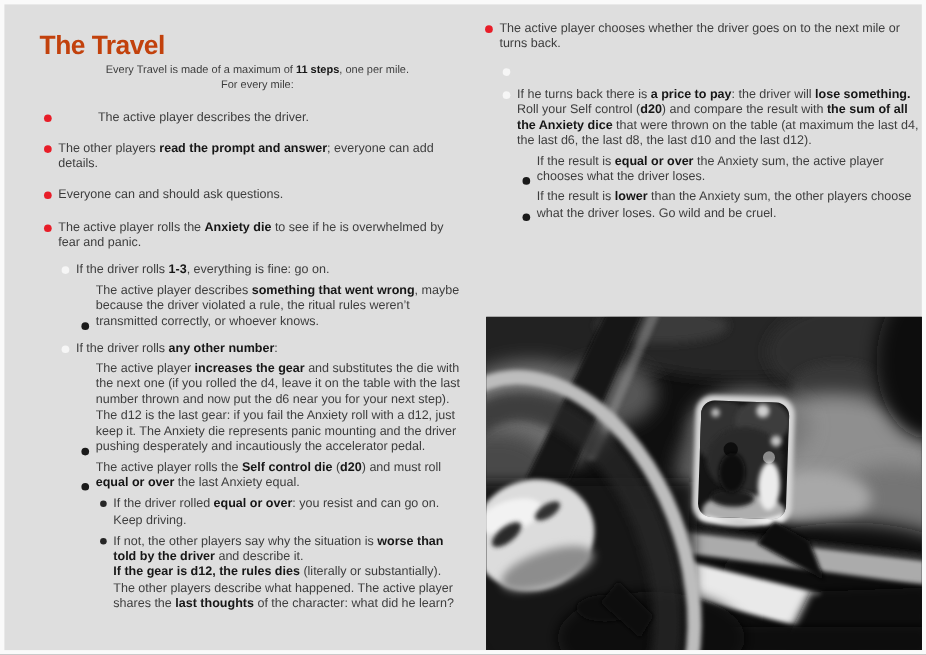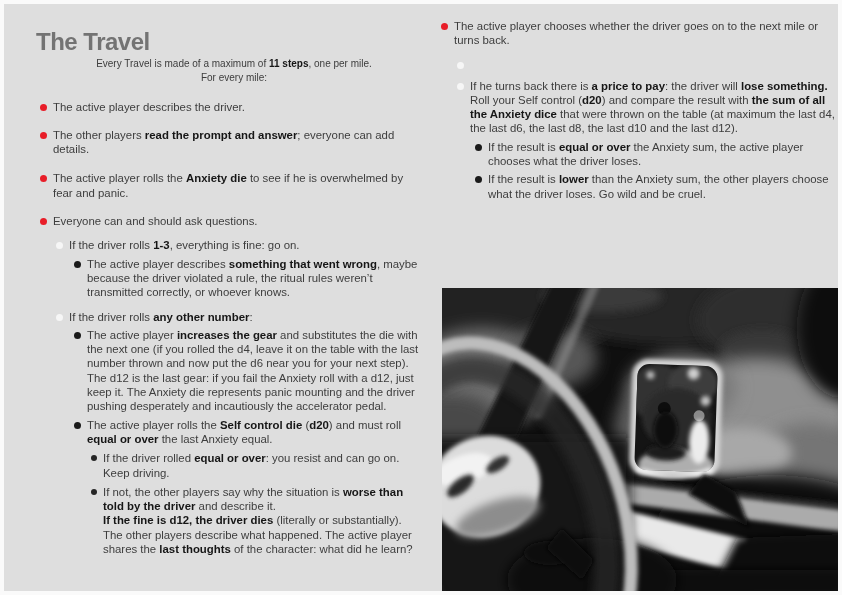--- a/index.html
+++ b/index.html
@@ -14,38 +14,38 @@
     color:#3d3d3d;
     overflow:hidden;
   }
   .col{position:absolute;top:0;}
   .col-left{left:32px;width:384px;}
   .col-right{left:433px;width:400px;}
   h1.title{
     margin:26px 0 3px 0;
     font-size:24px;line-height:24px;
     letter-spacing:-0.5px;
-    color:#737373;font-weight:700;
+    color:#c2410c;font-weight:700;
   }
   .intro{font-size:10px;line-height:14.3px;margin:0 0 14px 12px;text-align:center;}
   b{font-weight:700;color:#161616;}
   .list{margin-top:2px;}
   .li{display:flex;align-items:flex-start;margin-top:14px;}
   .li .txt{font-size:11.4px;line-height:14.3px;}
   .dot{flex:none;width:7px;height:7px;border-radius:50%;margin:4px 6px 0 0;}
   .dot.red{background:#e81d28;}
   .dot.white{background:#f6f6f6;}
   .dot.black{background:#1a1a1a;}
   .dot.dark{background:#262626;width:6px;height:6px;margin-top:4px;}
   .li.lv1{padding-left:4px;}
   .li.lv2{padding-left:20px;margin-top:10px;}
-  .li.lv3{padding-left:38px;margin-top:4px;}
+  .li.lv3{padding-left:38px;margin-top:4px;align-items:flex-end;}
   .li.lv4{padding-left:55px;margin-top:5px;}
   .li.gap{margin-top:15px;}
-  .li.first{margin-top:0;}
+  .li.first{margin-top:0;gap:36px;}
   .photo{
     position:absolute;left:438px;top:284px;width:400px;height:305px;
     overflow:hidden;background:#101010;
   }
   .photo svg{display:block;width:100%;height:100%;}
 </style>
 </head>
 <body>
 
 <div class="page">
@@ -55,27 +55,27 @@
     <p class="intro"><span>Every Travel is made of a maximum of </span><b>11 steps</b><span>, one per mile.</span><br><span>For every mile:</span></p>
     <div class="list">
         <div class="li lv1 first">
           <span class="dot red"></span>
           <div class="txt"><span>The active player describes the driver.</span></div>
         </div>
         <div class="li lv1">
           <span class="dot red"></span>
           <div class="txt"><span>The other players </span><b>read the prompt and answer</b><span>; everyone can add details.</span></div>
         </div>
+        <div class="li lv1">
+          <span class="dot red"></span>
+          <div class="txt"><span>Everyone can and should ask questions.</span></div>
+        </div>
         <div class="li lv1 gap">
           <span class="dot red"></span>
           <div class="txt"><span>The active player rolls the </span><b>Anxiety die</b><span> to see if he is overwhelmed by fear and panic.</span></div>
-        </div>
-        <div class="li lv1">
-          <span class="dot red"></span>
-          <div class="txt"><span>Everyone can and should ask questions.</span></div>
         </div>
         <div class="li lv2">
           <span class="dot white"></span>
           <div class="txt"><span>If the driver rolls </span><b>1-3</b><span>, everything is fine: go on.</span></div>
         </div>
         <div class="li lv3">
           <span class="dot black"></span>
           <div class="txt"><span>The active player describes </span><b>something that went wrong</b><span>, maybe because the driver violated a rule, the ritual rules weren’t transmitted correctly, or whoever knows.</span></div>
         </div>
         <div class="li lv2">
@@ -89,21 +89,21 @@
         <div class="li lv3">
           <span class="dot black"></span>
           <div class="txt"><span>The active player rolls the </span><b>Self control die</b><span> (</span><b>d20</b><span>) and must roll </span><b>equal or over</b><span> the last Anxiety equal.</span></div>
         </div>
         <div class="li lv4">
           <span class="dot dark"></span>
           <div class="txt"><span>If the driver rolled </span><b>equal or over</b><span>: you resist and can go on. Keep driving.</span></div>
         </div>
         <div class="li lv4">
           <span class="dot dark"></span>
-          <div class="txt"><span>If not, the other players say why the situation is </span><b>worse than told by the driver</b><span> and describe it.</span><br><b>If the fine is d12, the driver dies</b><span> (literally or substantially). The other players describe what happened. The active player shares the </span><b>last thoughts</b><span> of the character: what did he learn?</span></div>
+          <div class="txt"><span>If not, the other players say why the situation is </span><b>worse than told by the driver</b><span> and describe it.</span><br><b>If the gear is d12, the rules dies</b><span> (literally or substantially). The other players describe what happened. The active player shares the </span><b>last thoughts</b><span> of the character: what did he learn?</span></div>
         </div>
       </div>
   </div>
 
   <div class="col col-right">
     <div class="list">
         <div class="li lv1 gap">
           <span class="dot red"></span>
           <div class="txt"><span>The active player chooses whether the driver goes on to the next mile or turns back.</span></div>
         </div>

